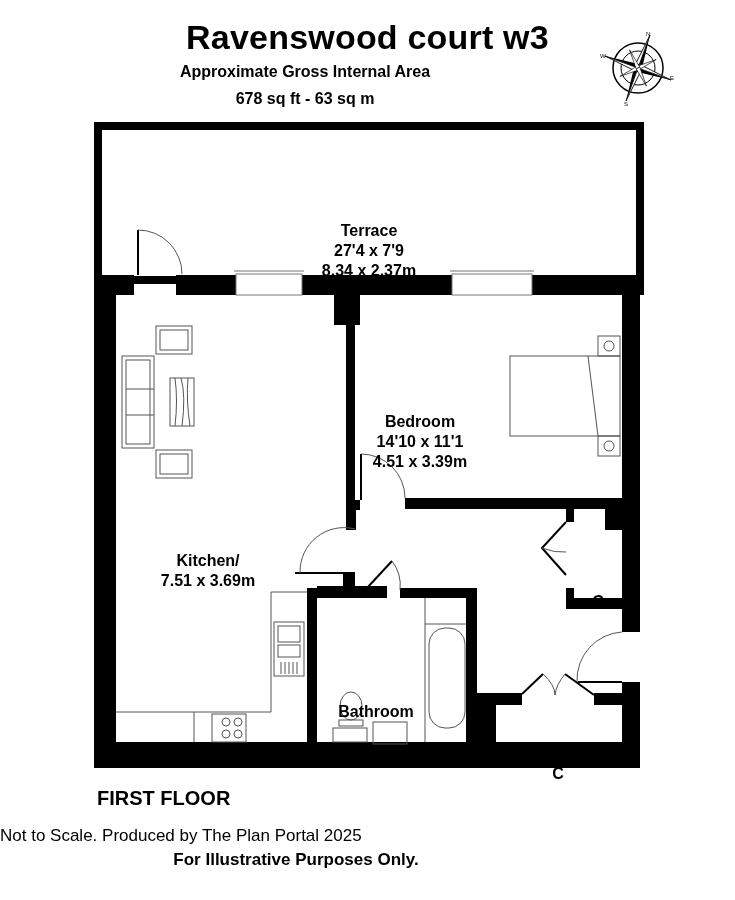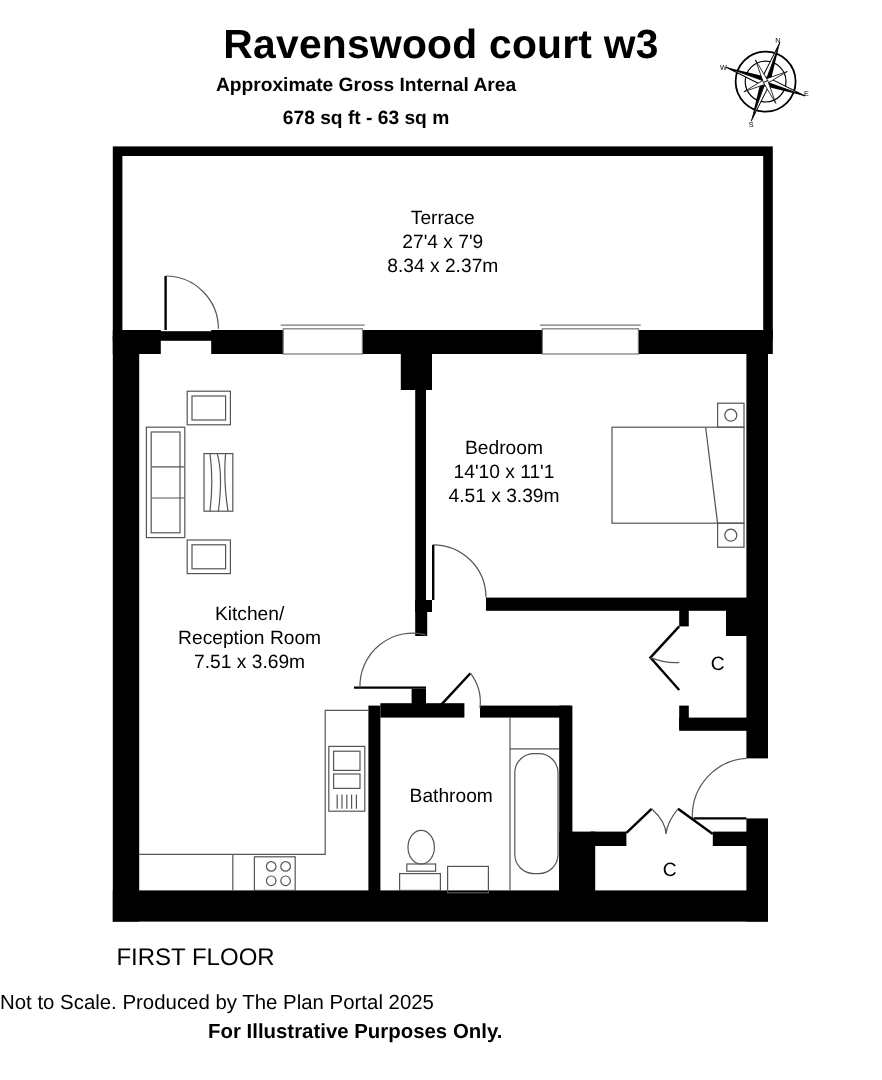--- a/index.html
+++ b/index.html
@@ -3,22 +3,22 @@
 <meta charset="utf-8">
 <style>
   html, body { margin:0; padding:0; background:#fff; }
   body { width:735px; height:900px; position:relative; overflow:hidden; font-family:"Liberation Sans", sans-serif; color:#000; }
   .title { position:absolute; left:0; width:735px; top:18px; text-align:center; font-weight:bold; font-size:34px; letter-spacing:0.2px; }
   .subtitle { position:absolute; left:0; width:610px; text-align:center; font-weight:bold; font-size:16px; }
   .sub1 { top:63px; }
   .sub2 { top:90px; }
   .compass { position:absolute; left:598px; top:28px; width:80px; height:80px; }
   .plan { position:absolute; left:0; top:0; width:735px; height:900px; }
-  .room-label { position:absolute; text-align:center; font-weight:normal; font-size:16px; line-height:20px; }
-  .floor-label { position:absolute; left:97px; top:787px; font-weight:normal; font-size:20px; }
+  .room-label { position:absolute; text-align:center; font-weight:bold; font-size:16px; line-height:20px;margin-top:48px; }
+  .floor-label { position:absolute; left:97px; top:787px; font-weight:bold; font-size:20px; }
   .footer1 { position:absolute; left:0; width:735px; top:826px; font-size:17px; }
   .footer2 { position:absolute; left:0; width:592px; top:850px; text-align:center; font-size:17px; font-weight:bold; }
 </style>
 </head>
 <body>
 
 <div class="title">Ravenswood court w3</div>
 <div class="subtitle sub1">Approximate Gross Internal Area</div>
 <div class="subtitle sub2">678 sq ft - 63 sq m</div>
 
@@ -181,21 +181,20 @@
 </div>
 
 <div class="room-label" style="left:360px; top:364px; width:120px;">
   <div>Bedroom</div>
   <div>14'10 x 11'1</div>
   <div>4.51 x 3.39m</div>
 </div>
 
 <div class="room-label" style="left:128px; top:503px; width:160px;">
   <div>Kitchen/</div>
-  <div>Reception Room</div>
   <div>7.51 x 3.69m</div>
 </div>
 
 <div class="room-label" style="left:326px; top:654px; width:100px;">
   <div>Bathroom</div>
 </div>
 
 <div class="room-label" style="left:586px; top:544px; width:24px;">
   <div>C</div>
 </div>

